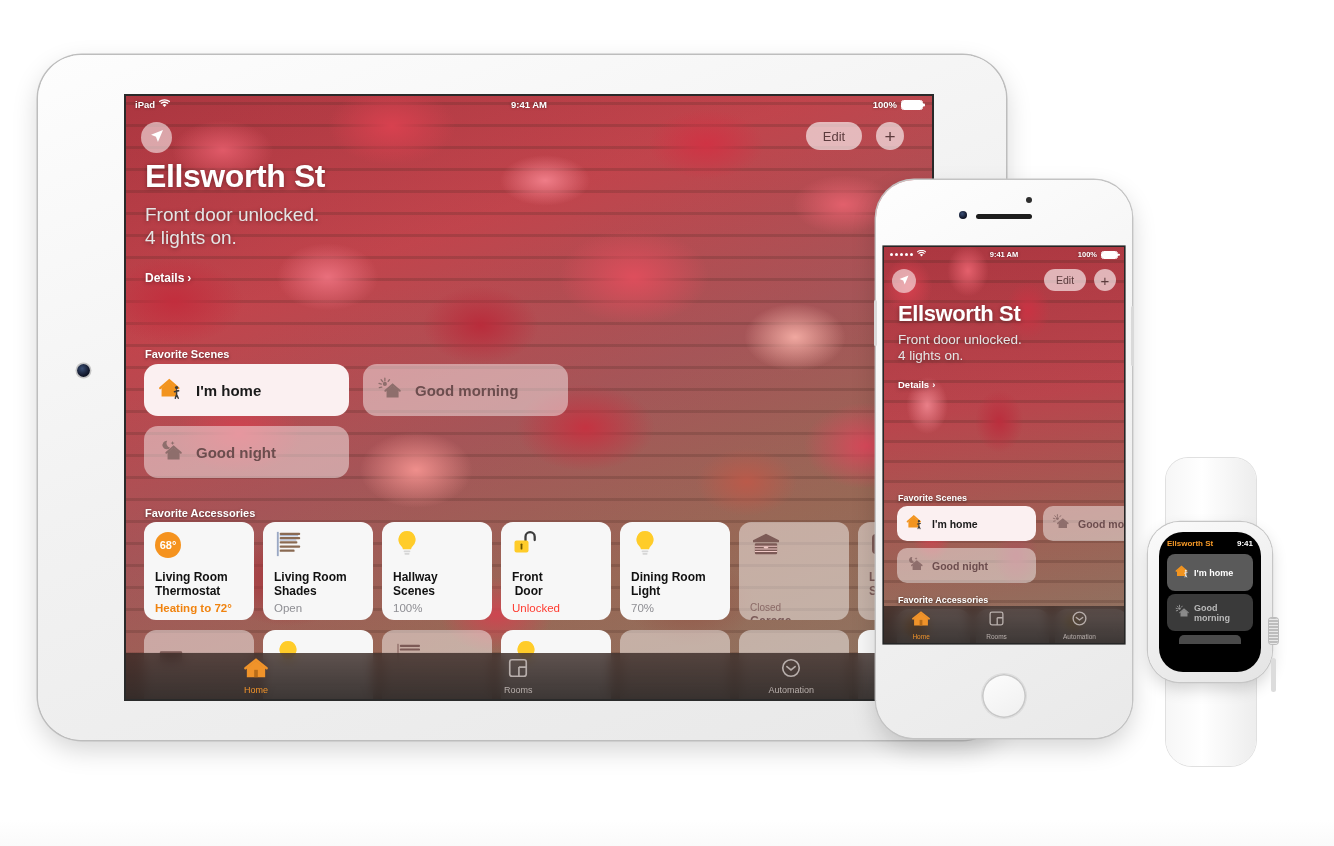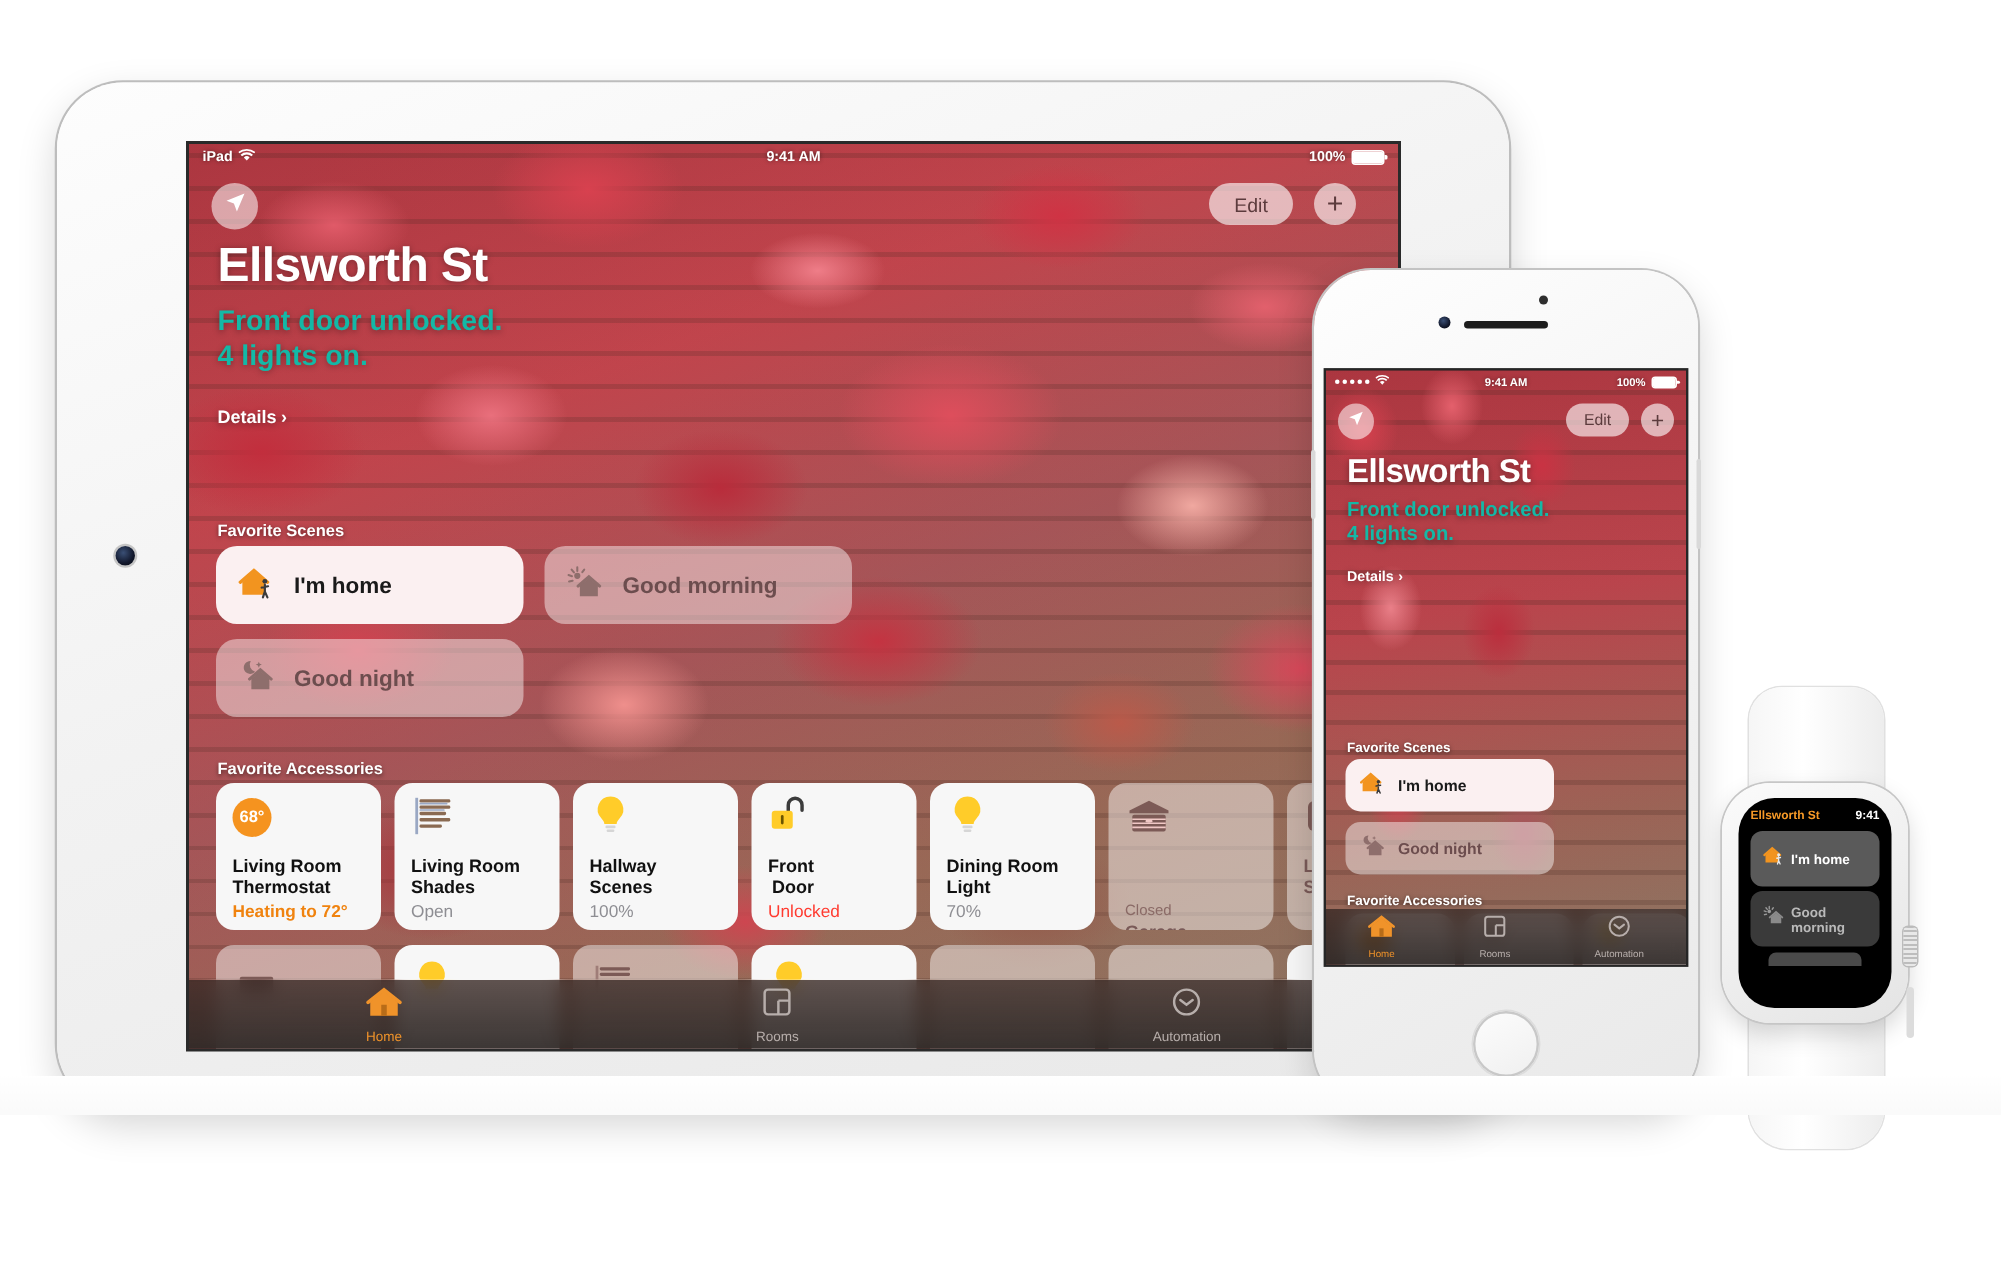--- a/index.html
+++ b/index.html
@@ -2,21 +2,21 @@
 <html><head>
 <meta charset="utf-8">
 <style>
   * { box-sizing: border-box; margin: 0; padding: 0; }
   html, body {
     width: 1334px; height: 846px;
     background: #ffffff;
     font-family: "Liberation Sans", sans-serif;
     overflow: hidden;
   }
-  #stage { position: relative; width: 1334px; height: 743px; background: #fff; }
+  #stage { position: relative; width: 1334px; height: 846px; background: #fff; }
   #bottom-rule { position:absolute; left:0; bottom:0; width:1334px; height:26px;
       background: linear-gradient(#ffffff, #fafafa); }
 
   
   .wall {
     position: absolute; inset: 0;
     background-color: #b5323f;
     background-image:
       radial-gradient(ellipse 9% 7% at 12% 9%,  #e05a68 0%, rgba(224,90,104,0) 70%),
       radial-gradient(ellipse 11% 9% at 33% 5%, #d8414f 0%, rgba(216,65,79,0) 72%),
@@ -122,21 +122,21 @@
   .wifi { display:inline-block; position:relative; }
   .dots { display:flex; gap:2px; align-items:center; }
   .dots span { display:block; border-radius:50%; background:#fff; }
 
   .round-btn { border-radius:999px; background:rgba(255,255,255,0.62);
       display:flex; align-items:center; justify-content:center; color:#5c3b3d; font-weight:normal; }
   .loc-btn { border-radius:999px; background:rgba(255,255,255,0.55);
       display:flex; align-items:center; justify-content:center; }
 
   .title { color:#fff; font-weight:bold; letter-spacing:-0.4px; text-shadow:0 1px 4px rgba(0,0,0,.35); }
-  .subtitle { color:#14b8a6; font-weight:bold; text-shadow:0 1px 4px rgba(0,0,0,.35); }
+  .subtitle { color:#e5e5e5; font-weight:normal; text-shadow:0 1px 4px rgba(0,0,0,.35); }
   .details { color:#fff; font-weight:bold; text-shadow:0 1px 4px rgba(0,0,0,.35);
       display:inline-flex; align-items:center; gap:3px; }
 
   .sect-label { color:#fff; font-weight:bold; text-shadow:0 1px 3px rgba(0,0,0,.5); }
 
   .scene { display:flex; align-items:center; border-radius:14px; }
   .scene.active { background:#fbf0f1; }
   .scene.dim { background:rgba(255,255,255,0.45); }
   .scene-text { font-weight:bold; color:#1a1a1a; }
   .scene.dim .scene-text { color:#6c4d4e; }
@@ -503,20 +503,33 @@
             <svg width="18" height="17" viewBox="0 0 30 28">
               <path d="M4 14 13 6l9 8v10H4z" fill="#f2941f"></path>
               <path d="M2.4 14.2 13 5l10.6 9.2" fill="none" stroke="#f2941f" stroke-width="2.6" stroke-linecap="round"></path>
               <circle cx="21.5" cy="13.5" r="1.9" fill="#3b3b3b"></circle>
               <path d="M21.5 16.2v5.2M19 18.3l5 -1M20 26l1.5-4.5L23.5 26" stroke="#3b3b3b" stroke-width="1.7" fill="none" stroke-linecap="round"></path>
             </svg>
           </span>
           <span class="scene-text" style="font-size:10.5px;">I'm home</span>
         </div>
 
+        <div class="scene dim" style="position:absolute;left:159px;top:259px;width:139px;height:35px;padding-left:9px;gap:8px;border-radius:10px;">
+          <span>
+            <svg width="18" height="17" viewBox="0 0 30 28">
+              <g stroke="#8e6e6c" stroke-width="1.6" stroke-linecap="round">
+                  <path d="M9 2.5v3M4.6 4.3l1.8 2.2M2.2 8.6l2.7.9M2.6 13.6l2.8-.6M14.4 4.3l-1.5 2"></path>
+                </g>
+              <circle cx="9" cy="9.2" r="2.4" fill="#8e6e6c"></circle>
+              <path d="M11 17 18 11l7 6v8H11z" fill="#8e6e6c"></path>
+              <path d="M9.6 17.2 18 10l8.4 7.2" fill="none" stroke="#8e6e6c" stroke-width="2.4" stroke-linecap="round"></path>
+            </svg>
+          </span>
+          <span class="scene-text" style="font-size:10.5px;">Good mo</span>
+        </div>
 
         <div class="scene dim" style="position:absolute;left:13px;top:301px;width:139px;height:35px;padding-left:9px;gap:8px;border-radius:10px;">
           <span>
             <svg width="18" height="17" viewBox="0 0 30 28">
               <path d="M10.5 3.2a5 5 0 1 0 3.4 8.2A5.6 5.6 0 0 1 10.5 3.2Z" fill="#8e6e6c"></path>
               <path d="M16.8 3.6l.7 1.7 1.7.6-1.7.7-.7 1.7-.7-1.7-1.7-.7 1.7-.6z" fill="#8e6e6c"></path>
               <path d="M11 17 18 11l7 6v8H11z" fill="#8e6e6c"></path>
               <path d="M9.6 17.2 18 10l8.4 7.2" fill="none" stroke="#8e6e6c" stroke-width="2.4" stroke-linecap="round"></path>
             </svg>
           </span>

